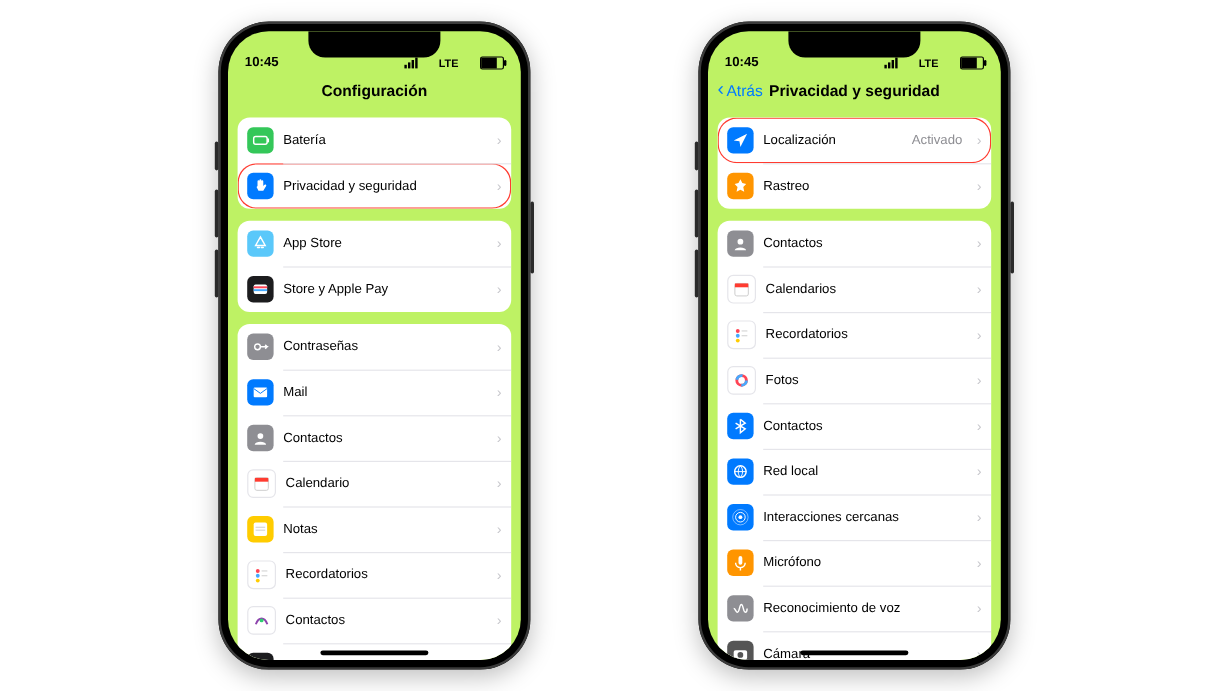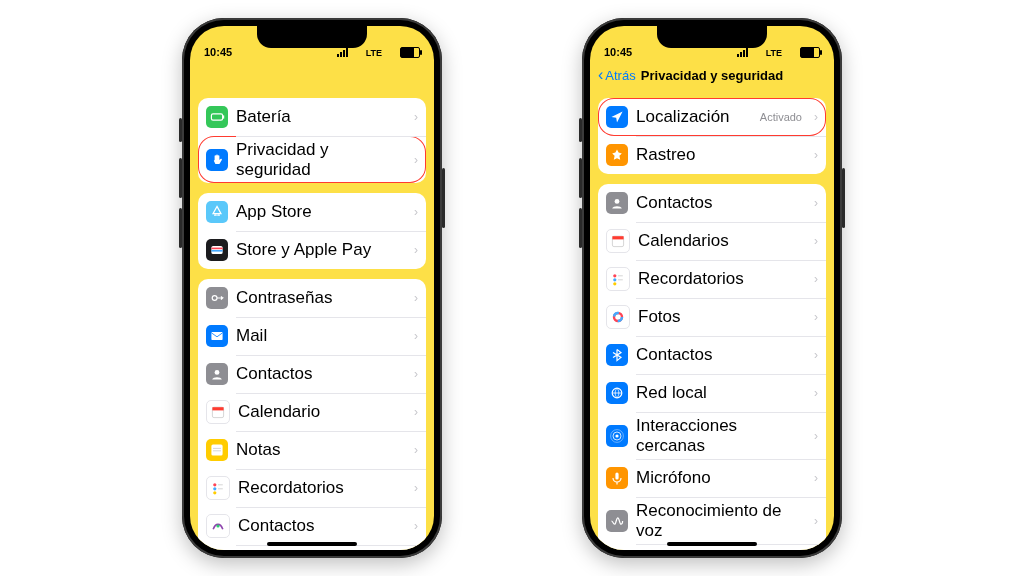--- a/index.html
+++ b/index.html
@@ -30,21 +30,21 @@
     border-radius: 2px;
   }
   .side-btn.left1 { left:-3px; top:100px; width:3px; height:24px; }
   .side-btn.left2 { left:-3px; top:140px; width:3px; height:40px; }
   .side-btn.left3 { left:-3px; top:190px; width:3px; height:40px; }
   .side-btn.right1{ right:-3px; top:150px; width:3px; height:60px; }
 
   .screen {
     width: 100%;
     height: 100%;
-    background: #fde047;
+    background: #bef264;
     border-radius: 34px;
     overflow: hidden;
     position: relative;
   }
   .notch {
     position: absolute;
     top: 0; left: 50%; transform: translateX(-50%);
     width: 110px; height: 22px;
     background: #000;
     border-bottom-left-radius: 14px;
@@ -120,21 +120,21 @@
   }
   .row + .row::before{
     content:"";
     position:absolute;
     top:0; left: 38px; right:0;
     height:1px;
     background: #e5e5ea;
   }
   .row .label {
     flex:1;
-    font-size: 17px;
+    font-size: 11px;
     color:#000;
     line-height:1.15;
   }
   .row .value {
     font-size: 11px;
     color:#8e8e93;
     text-align:center;
   }
   .row .chevron {
     color:#c7c7cc;
@@ -188,20 +188,23 @@
             <span></span>
             <span></span>
             <span></span>
             <span></span>
           </span>
         <span>LTE</span>
         <span class="battery">
             <div></div>
           </span>
       </div>
+    </div>
+    <div class="navbar">
+      <span>Configuración</span>
     </div>
     <div class="scroll" id="scroll1">
         <div class="group">
           <div class="row">
             <div class="icon bg-green">
               <svg width="16" height="16" viewBox="0 0 20 20">
                 <rect x="3" y="6" width="14" height="8" rx="2" fill="none" stroke="#fff" stroke-width="1.5"></rect>
                 <rect x="17" y="8" width="2" height="4" fill="#fff"></rect>
               </svg>
             </div>

